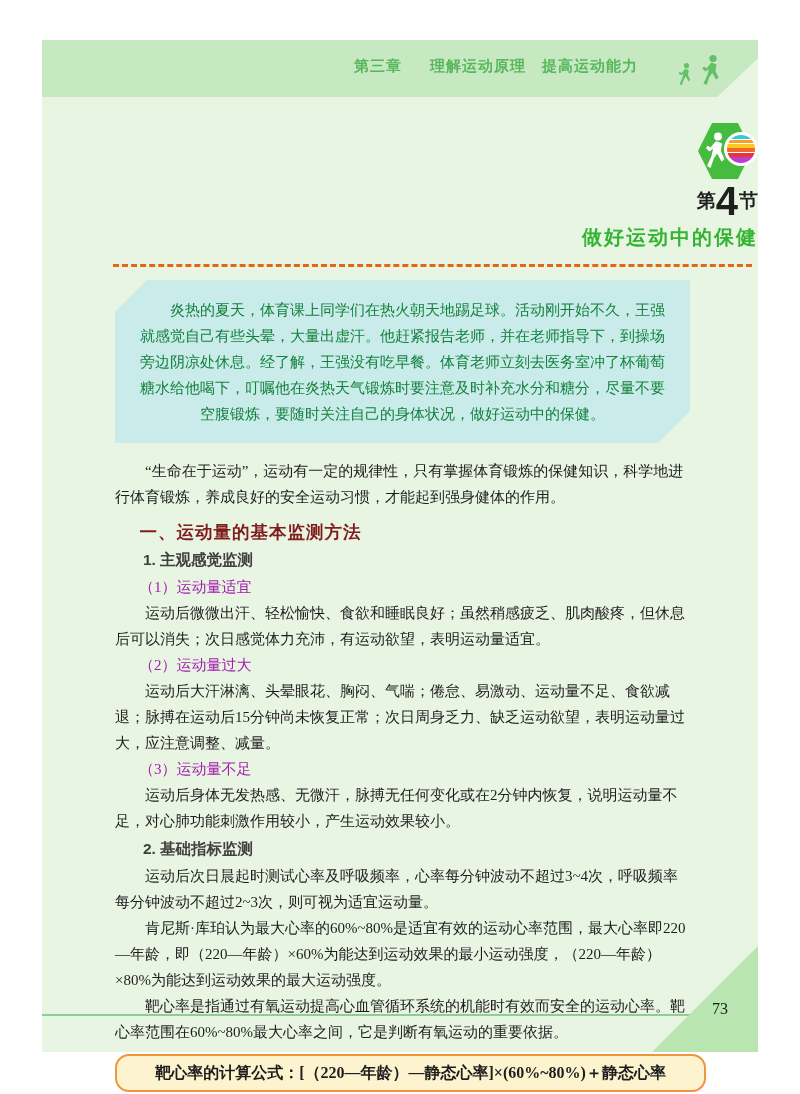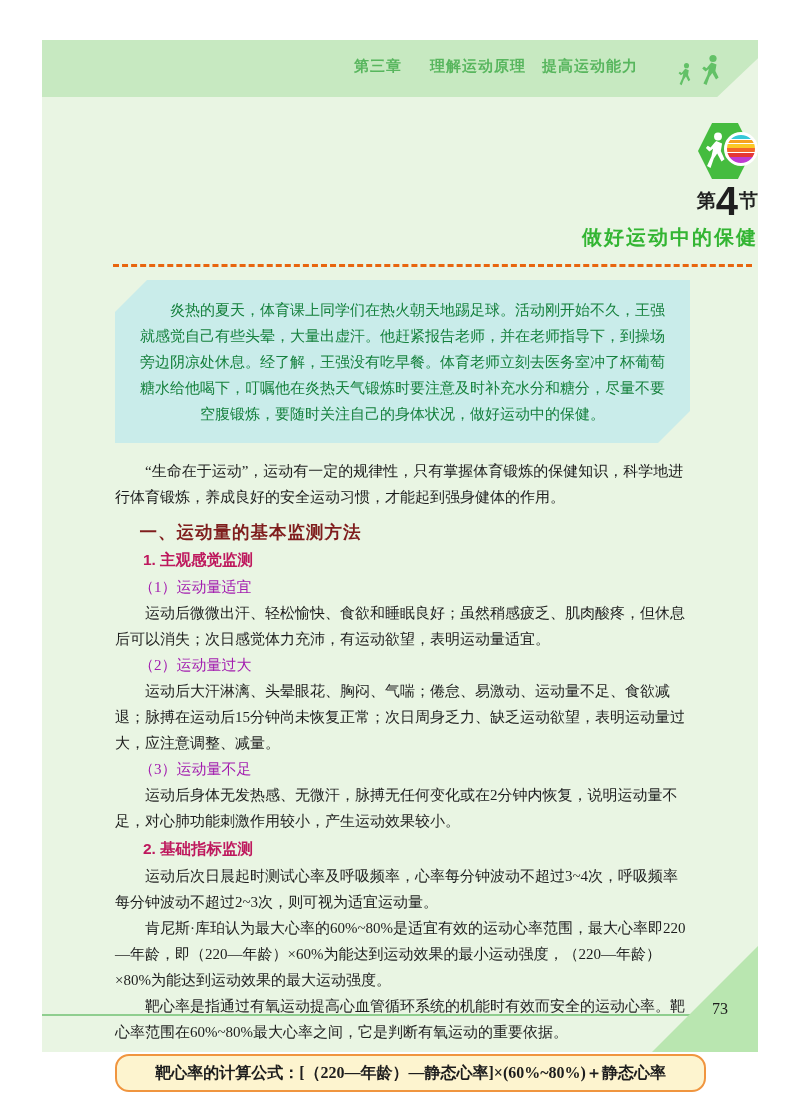--- a/index.html
+++ b/index.html
@@ -48,21 +48,21 @@
   .intro-box p{margin:0;font-size:15px;line-height:26px;text-indent:2em;color:#15803d;text-align:center;}
 
   
   .content{margin:15px 66px 0 73px;}
   .body{margin:0;font-size:15px;line-height:26px;color:#1d1d1d;}
   .indent{text-indent:2em;}
   .subhead{margin:0;font-size:15px;line-height:26px;color:#a21caf;text-indent:1.6em;}
   .h-green{margin:10px 0 6px 0;font-family:"Liberation Sans","DejaVu Sans",sans-serif;
            font-weight:bold;font-size:17.5px;color:#7f1d1d;letter-spacing:1px;text-indent:1.4em;}
   .h-bold{margin:5px 0 3px 0;font-family:"Liberation Sans","DejaVu Sans",sans-serif;
-          font-weight:bold;font-size:15.5px;color:#be185d;text-indent:1.8em;}
+          font-weight:bold;font-size:15.5px;color:#404040;text-indent:1.8em;}
 
   
   .formula{margin:9px auto 0 auto;width:591px;box-sizing:border-box;background:#fdf4cf;
            border:2px solid #f0953f;border-radius:14px;text-align:center;
            font-size:16px;font-weight:bold;line-height:34px;color:#1d1d1d;}
 
   
   .foot-line{position:absolute;left:0;bottom:36px;width:660px;height:2px;background:#8fce8f;}
   .corner-triangle{position:absolute;right:0;bottom:0;width:106px;height:106px;background:#b9e6b0;
                    clip-path:polygon(100% 0,100% 100%,0 100%);}

